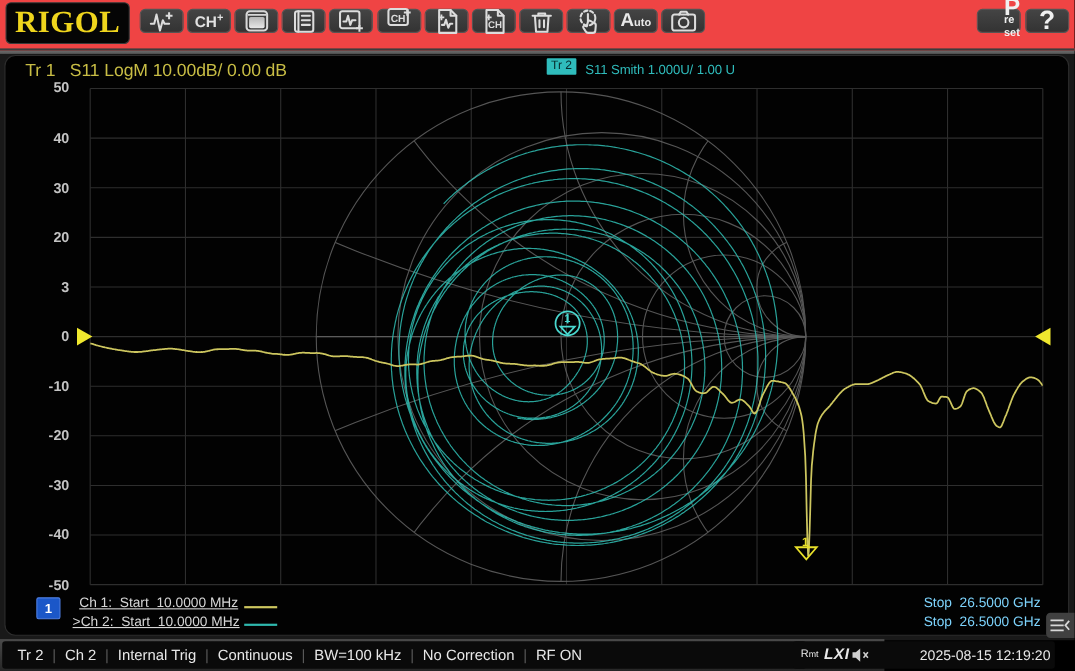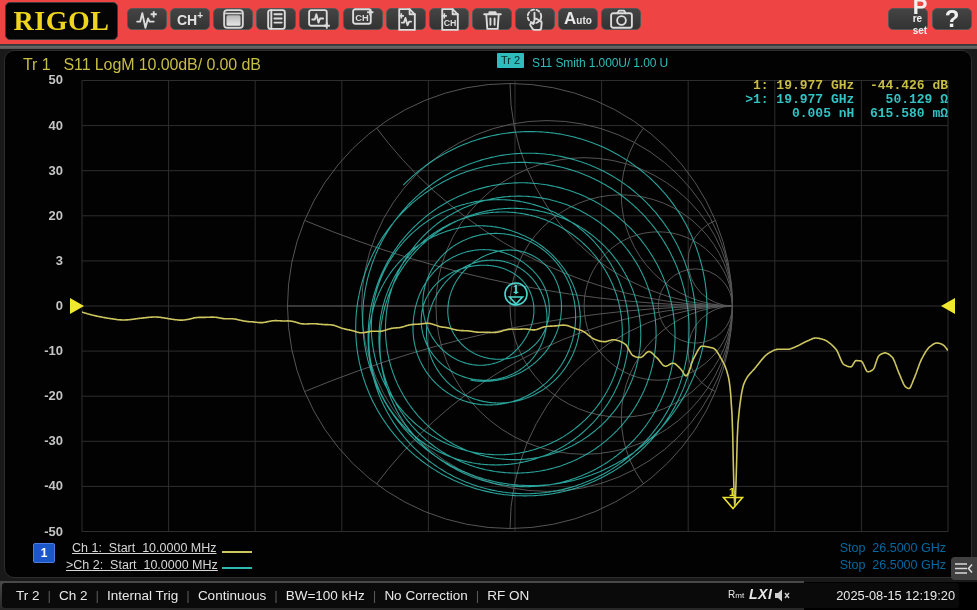--- a/index.html
+++ b/index.html
@@ -31,21 +31,21 @@
 #mkr {position:absolute;right:29px;top:79px;text-align:right;
   font-family:"Liberation Mono",monospace;font-size:13px;font-weight:bold;line-height:14px;
   white-space:pre;}
 #mkr .y {color:#c8bd45;} #mkr .c {color:#32c3c3;}
 
 #chan1 {position:absolute;left:33px;top:543px;width:22px;height:20px;background:#1b57c8;
   border:1px solid #4d7de0;border-radius:2px;color:#fff;font-size:12px;font-weight:bold;
   text-align:center;line-height:19px;}
 .leg {position:absolute;color:#d6d6d6;font-size:12.5px;text-decoration:underline;}
 .legline {position:absolute;width:30px;height:2px;}
-#stops {position:absolute;right:31px;top:540px;text-align:right;color:#0369a1;
+#stops {position:absolute;right:31px;top:540px;text-align:right;color:#7dd3fc;
   font-size:12.5px;line-height:16.5px;}
 #menub {position:absolute;right:0px;top:557px;width:26px;height:23px;background:#404040;
   border-radius:4px 0 0 4px;}
 
 #status {position:absolute;left:0;top:581px;width:804px;height:29px;
   background:linear-gradient(#4a4a4a,#262626);padding-top:16px;}
 #stL {position:absolute;left:2px;top:2px;width:731px;height:25px;background:#0a0a0a;
   border-radius:3px;color:#e8e8e8;font-size:13.5px;line-height:25px;}
 #stL b {font-weight:normal;padding:0 8px;}
 #stL i {font-style:normal;color:#585858;}
@@ -138,21 +138,20 @@
       <div style="position:absolute;left:3px;top:208px;width:60px;text-align:right;">20</div>
       <div style="position:absolute;left:3px;top:253px;width:60px;text-align:right;">3</div>
       <div style="position:absolute;left:3px;top:298px;width:60px;text-align:right;">0</div>
       <div style="position:absolute;left:3px;top:343px;width:60px;text-align:right;">-10</div>
       <div style="position:absolute;left:3px;top:388px;width:60px;text-align:right;">-20</div>
       <div style="position:absolute;left:3px;top:433px;width:60px;text-align:right;">-30</div>
       <div style="position:absolute;left:3px;top:478px;width:60px;text-align:right;">-40</div>
       <div style="position:absolute;left:3px;top:524px;width:60px;text-align:right;">-50</div>
     </div>
 
-<div id="mkr"><div class="y">1: 19.977 GHz  -44.426 dB</div><div class="c">&gt;1: 19.977 GHz    50.129 Ω</div><div class="c">0.005 nH  615.580 mΩ</div></div>
 
 <div id="toolbar">
   <div id="logo">RIGOL</div>
   <div class="tbtn" style="width:40px;left:127px">
         <svg width="27" height="27" viewBox="0 0 26 26">
           <path d="M3 15 l3 0 2 -8 3 14 2.5 -9 1.5 3 4 0" stroke="#dcdcdc" fill="none" stroke-width="1.8" stroke-linecap="round" stroke-linejoin="round"></path>
           <path d="M19 5 v6 M16 8 h6" stroke="#dcdcdc" stroke-width="1.8"></path>
         </svg>
       </div>
       <div class="tbtn" style="width:40px;left:170px">

